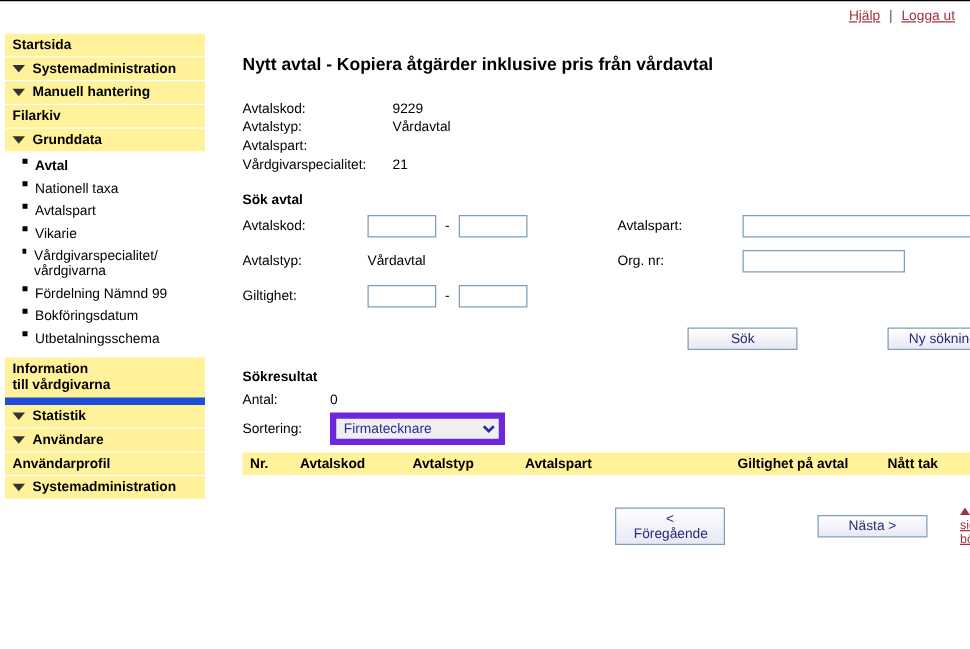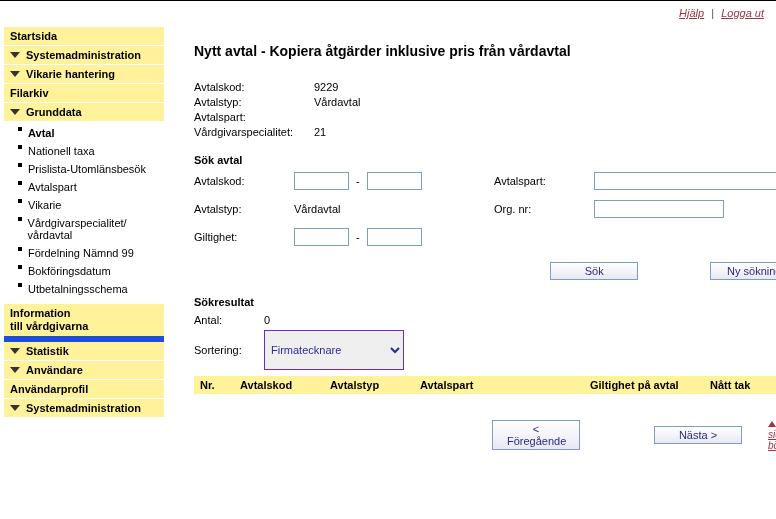--- a/index.html
+++ b/index.html
@@ -4,21 +4,21 @@
 <style>
   html, body {
     margin: 0;
     padding: 0;
     font-family: Arial, Helvetica, sans-serif;
     font-size: 11px;
     color: #000;
     background: #fff;
     width: 776px;
   }
-  a { color: #a33344; text-decoration: underline; cursor: pointer; font-style: italic; }
+  a { color: #a33344; text-decoration: underline; cursor: pointer; }
   .top-line { border-top: 1px solid #000; }
   .top-right {
     text-align: right;
     padding: 6px 12px 4px 0;
     font-size: 11px;
   }
   .top-right .sep { color: #555; text-decoration: none; padding: 0 4px; }
   .layout { display: flex; }
   .sidebar {
     width: 170px;
@@ -144,24 +144,24 @@
   }
   .result-head {
     background: #fff29a;
     display: grid;
     grid-template-columns: 40px 90px 90px 170px 120px 70px;
     padding: 3px 6px;
     font-weight: bold;
     margin-top: 6px;
   }
   select.sorting {
-    border: 1px solid #6d28d9;
+    border: 5px solid #6d28d9;
     color: #2a2a9a;
     font-size: 11px;
-    padding: 12px 2px;
+    padding: 1px 2px;
     min-width: 140px;
   }
   .bottom-row {
     display: flex;
     align-items: center;
     justify-content: flex-start;
     gap: 26px;
     margin-top: 24px;
     padding-left: 250px;
   }
@@ -194,54 +194,50 @@
   <div class="sidebar">
     <div class="nav-section plain">
       <span>Startsida</span>
     </div>
     <div class="nav-section">
       <span class="tri"></span>
       <span>Systemadministration</span>
     </div>
     <div class="nav-section">
       <span class="tri"></span>
-      <span>Vikarie hantering</span>
+      <span>Manuell hantering</span>
     </div>
     <div class="nav-section plain">
       <span>Filarkiv</span>
     </div>
     <div class="nav-section">
       <span class="tri"></span>
       <span>Grunddata</span>
     </div>
 
     <div class="sub-list">
       <div class="sub-item active">
         <span class="dot"></span>
         <span>Avtal</span>
       </div>
       <div class="sub-item">
         <span class="dot"></span>
         <span>Nationell taxa</span>
       </div>
       <div class="sub-item">
         <span class="dot"></span>
-        <span>Prislista-Utomlänsbesök</span>
-      </div>
-      <div class="sub-item">
-        <span class="dot"></span>
         <span>Avtalspart</span>
       </div>
       <div class="sub-item">
         <span class="dot"></span>
         <span>Vikarie</span>
       </div>
       <div class="sub-item">
         <span class="dot"></span>
-        <span>Vårdgivarspecialitet/ vårdavtal</span>
+        <span>Vårdgivarspecialitet/ vårdgivarna</span>
       </div>
       <div class="sub-item">
         <span class="dot"></span>
         <span>Fördelning Nämnd 99</span>
       </div>
       <div class="sub-item">
         <span class="dot"></span>
         <span>Bokföringsdatum</span>
       </div>
       <div class="sub-item">

